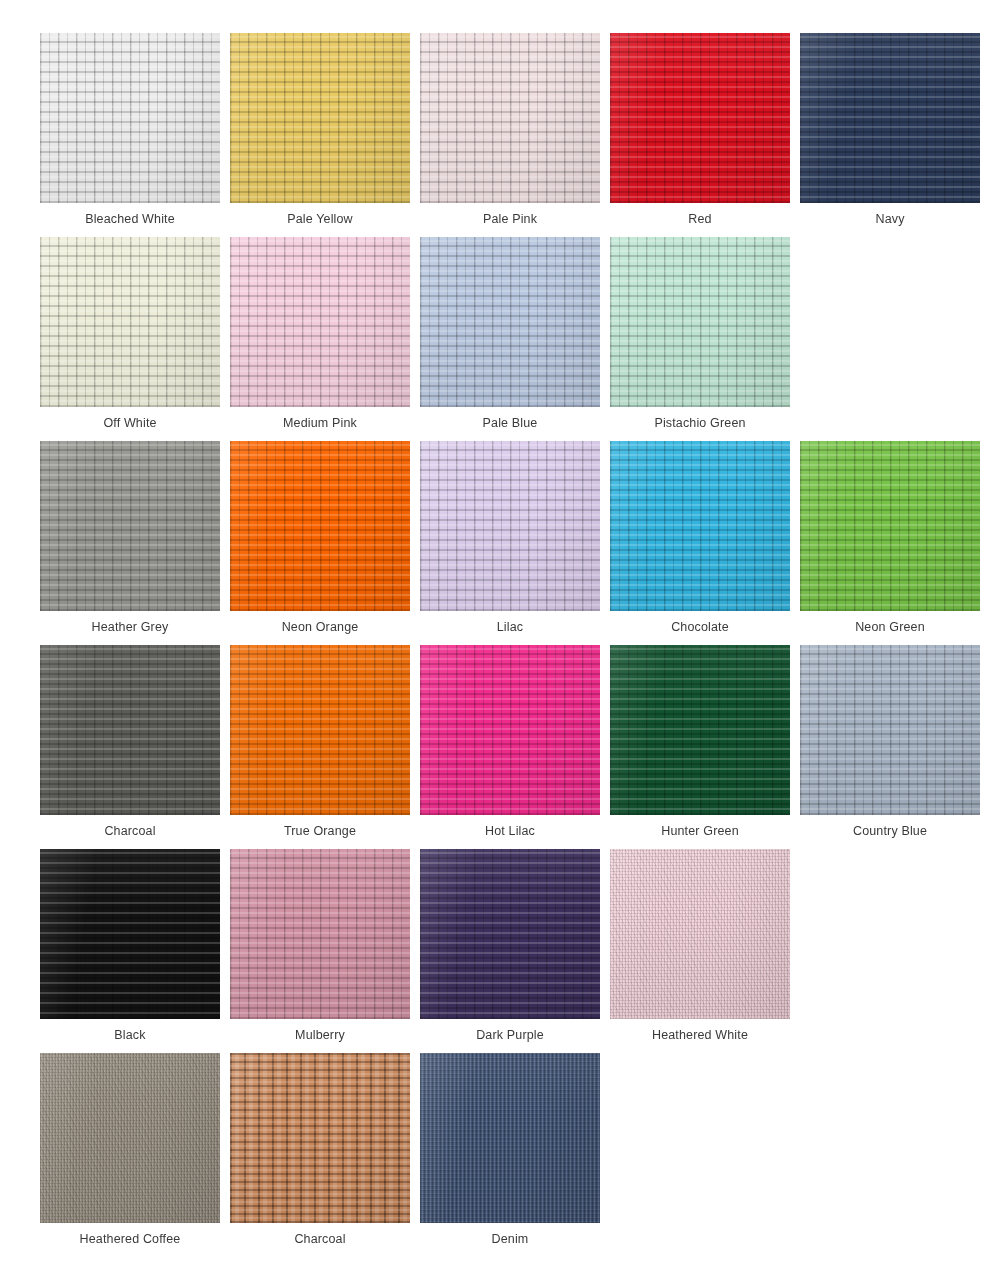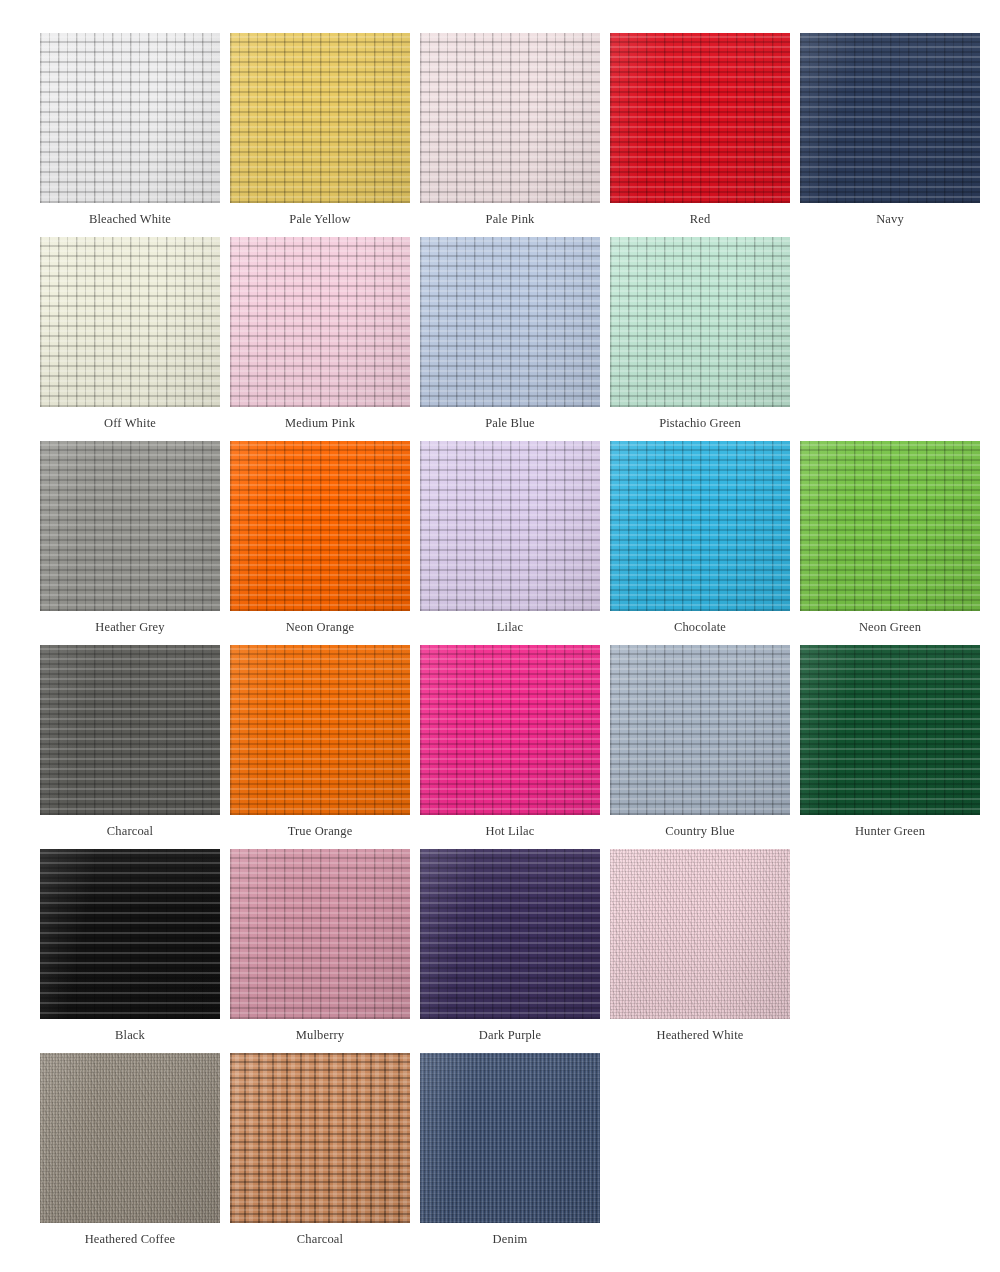--- a/index.html
+++ b/index.html
@@ -15,21 +15,20 @@
     -webkit-font-smoothing: antialiased;
     overflow: hidden;
   }
 
   #swatch-grid {
     position: relative;
     width: 1000px;
     height: 1272px;
     box-sizing: border-box;
     padding: 33px 0 0 0;
-    font-family: Liberation Serif, serif;
   }
 
   .swatch-row {
     display: flex;
     flex-direction: row;
     justify-content: flex-start;
     align-items: flex-start;
     height: 204px;
     padding-left: 40px;
   }
@@ -327,31 +326,31 @@
         </div>
         <div class="swatch-label">True Orange</div>
       </div>
       <div class="swatch-cell">
         <div class="swatch-chip tex-waffle" style="background-color: rgb(240, 43, 140);">
           <div class="chip-shade"></div>
         </div>
         <div class="swatch-label">Hot Lilac</div>
       </div>
       <div class="swatch-cell">
+        <div class="swatch-chip tex-waffle" style="background-color: rgb(17, 82, 47);">
+          <div class="chip-shade"></div>
+        </div>
+        <div class="swatch-label">Hunter Green</div>
+      </div>
+      <div class="swatch-cell">
         <div class="swatch-chip tex-waffle" style="background-color: rgb(165, 178, 194);">
           <div class="chip-shade"></div>
         </div>
         <div class="swatch-label">Country Blue</div>
       </div>
-      <div class="swatch-cell">
-        <div class="swatch-chip tex-waffle" style="background-color: rgb(17, 82, 47);">
-          <div class="chip-shade"></div>
-        </div>
-        <div class="swatch-label">Hunter Green</div>
-      </div>
     </div>
     <div class="swatch-row">
       <div class="swatch-cell">
         <div class="swatch-chip tex-waffle" style="background-color: rgb(18, 18, 18);">
           <div class="chip-shade"></div>
         </div>
         <div class="swatch-label">Black</div>
       </div>
       <div class="swatch-cell">
         <div class="swatch-chip tex-waffle" style="background-color: rgb(209, 146, 164);">

